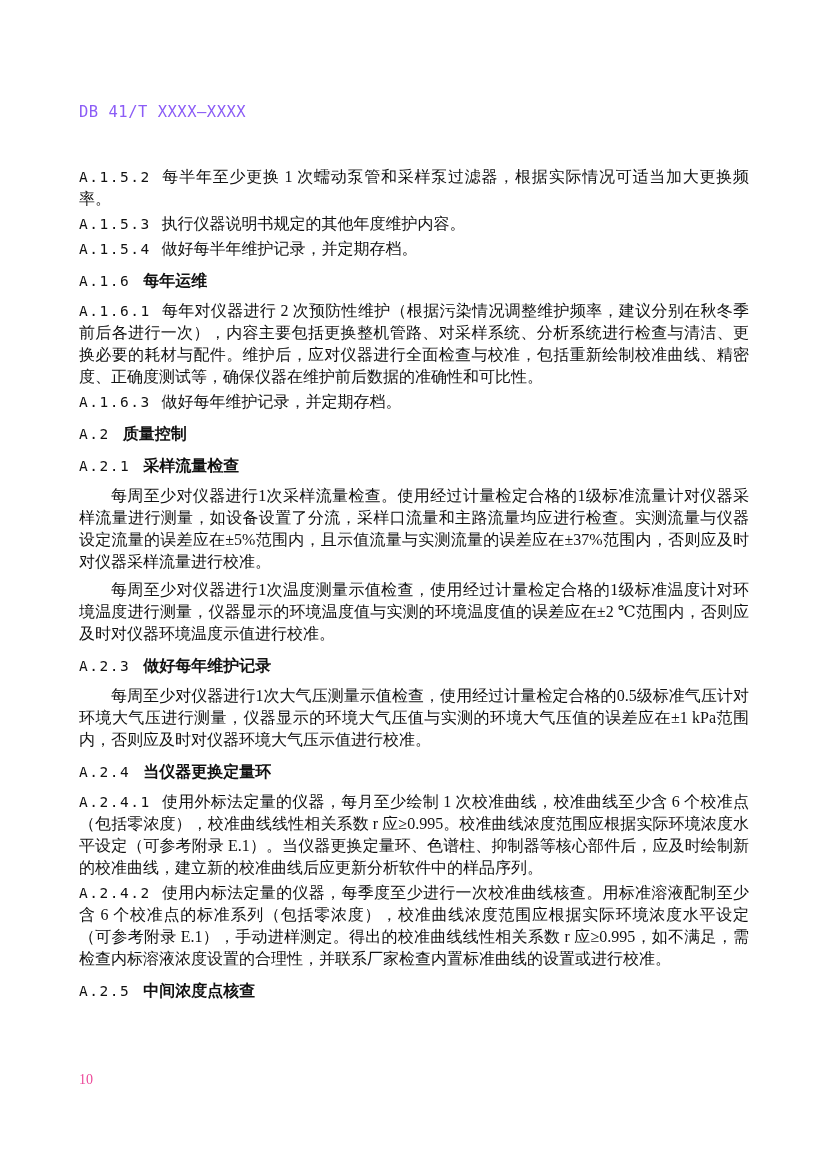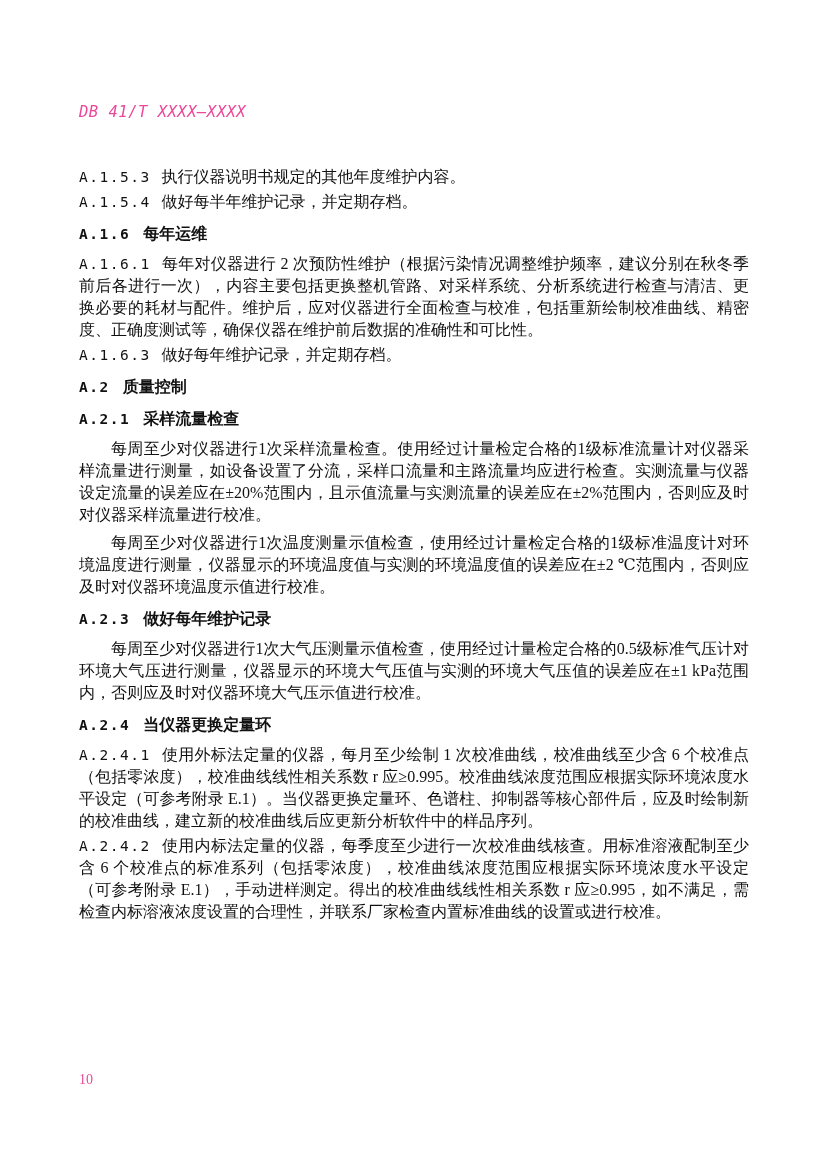--- a/index.html
+++ b/index.html
@@ -17,23 +17,22 @@
     font-family: "Liberation Serif", "DejaVu Serif", serif;
     overflow: hidden;
   }
   .doc-header {
     position: absolute;
     left: 79px;
     top: 103px;
     font-family: "DejaVu Sans Mono", "Liberation Mono", monospace;
     font-size: 15.5px;
     letter-spacing: 0.5px;
-    color: #ec4899;
+    color: #8b5cf6;
     white-space: nowrap;
-    font-style: italic;
   }
   .content {
     position: absolute;
     left: 79px;
     top: 166px;
     width: 670px;
   }
   .clause, .para {
     font-size: 16px;
     line-height: 22px;
@@ -54,21 +53,21 @@
   }
   .h3 {
     font-size: 16px;
     font-weight: bold;
     font-family: "Liberation Sans", "DejaVu Sans", sans-serif;
     margin: 10px 0 8px 0;
     line-height: 22px;
   }
   .h3 .num {
     font-family: "DejaVu Sans Mono", "Liberation Mono", monospace;
-    font-weight: bold;
+    font-weight: normal;
     font-size: 14.5px;
     letter-spacing: 1.5px;
     margin-right: 13px;
     white-space: nowrap;
   }
   .page-num {
     position: absolute;
     left: 79px;
     top: 1072px;
     font-size: 14px;
@@ -78,49 +77,51 @@
 </style>
 </head>
 <body>
 
 <div class="page">
 
   <div class="doc-header">DB 41/T XXXX—XXXX</div>
 
   <div class="content">
 
+    <p class="clause"><span class="num">A.1.5.2</span><span class="txt">每半年至少更换 1 次蠕动泵管和采样泵过滤器，根据实际情况可适当加大更换频率。</span></p>
 
     <p class="clause"><span class="num">A.1.5.3</span><span class="txt">执行仪器说明书规定的其他年度维护内容。</span></p>
 
     <p class="clause"><span class="num">A.1.5.4</span><span class="txt">做好每半年维护记录，并定期存档。</span></p>
 
     <h3 class="h3"><span class="num">A.1.6</span><span>每年运维</span></h3>
 
     <p class="clause"><span class="num">A.1.6.1</span><span class="txt">每年对仪器进行 2 次预防性维护（根据污染情况调整维护频率，建议分别在秋冬季前后各进行一次），内容主要包括更换整机管路、对采样系统、分析系统进行检查与清洁、更换必要的耗材与配件。维护后，应对仪器进行全面检查与校准，包括重新绘制校准曲线、精密度、正确度测试等，确保仪器在维护前后数据的准确性和可比性。</span></p>
 
 
     <p class="clause"><span class="num">A.1.6.3</span><span class="txt">做好每年维护记录，并定期存档。</span></p>
 
     <h3 class="h3"><span class="num">A.2</span><span>质量控制</span></h3>
 
     <h3 class="h3"><span class="num">A.2.1</span><span>采样流量检查</span></h3>
 
-    <p class="para">每周至少对仪器进行1次采样流量检查。使用经过计量检定合格的1级标准流量计对仪器采样流量进行测量，如设备设置了分流，采样口流量和主路流量均应进行检查。实测流量与仪器设定流量的误差应在±20%范围内，且示值流量与实测流量的误差应在±2%范围内，否则应及时对仪器采样流量进行校准。</p>
+    <p class="para">每周至少对仪器进行1次采样流量检查。使用经过计量检定合格的1级标准流量计对仪器采样流量进行测量，如设备设置了分流，采样口流量和主路流量均应进行检查。实测流量与仪器设定流量的误差应在±5%范围内，且示值流量与实测流量的误差应在±37%范围内，否则应及时对仪器采样流量进行校准。</p>
 
 
     <p class="para">每周至少对仪器进行1次温度测量示值检查，使用经过计量检定合格的1级标准温度计对环境温度进行测量，仪器显示的环境温度值与实测的环境温度值的误差应在±2 ℃范围内，否则应及时对仪器环境温度示值进行校准。</p>
 
     <h3 class="h3"><span class="num">A.2.3</span><span>做好每年维护记录</span></h3>
 
     <p class="para">每周至少对仪器进行1次大气压测量示值检查，使用经过计量检定合格的0.5级标准气压计对环境大气压进行测量，仪器显示的环境大气压值与实测的环境大气压值的误差应在±1 kPa范围内，否则应及时对仪器环境大气压示值进行校准。</p>
 
     <h3 class="h3"><span class="num">A.2.4</span><span>当仪器更换定量环</span></h3>
 
     <p class="clause"><span class="num">A.2.4.1</span><span class="txt">使用外标法定量的仪器，每月至少绘制 1 次校准曲线，校准曲线至少含 6 个校准点（包括零浓度），校准曲线线性相关系数 r 应≥0.995。校准曲线浓度范围应根据实际环境浓度水平设定（可参考附录 E.1）。当仪器更换定量环、色谱柱、抑制器等核心部件后，应及时绘制新的校准曲线，建立新的校准曲线后应更新分析软件中的样品序列。</span></p>
 
     <p class="clause"><span class="num">A.2.4.2</span><span class="txt">使用内标法定量的仪器，每季度至少进行一次校准曲线核查。用标准溶液配制至少含 6 个校准点的标准系列（包括零浓度），校准曲线浓度范围应根据实际环境浓度水平设定（可参考附录 E.1），手动进样测定。得出的校准曲线线性相关系数 r 应≥0.995，如不满足，需检查内标溶液浓度设置的合理性，并联系厂家检查内置标准曲线的设置或进行校准。</span></p>
 
+    <h3 class="h3"><span class="num">A.2.5</span><span>中间浓度点核查</span></h3>
 
   </div>
 
   <div class="page-num">10</div>
 
 </div>
 
 </body></html>

